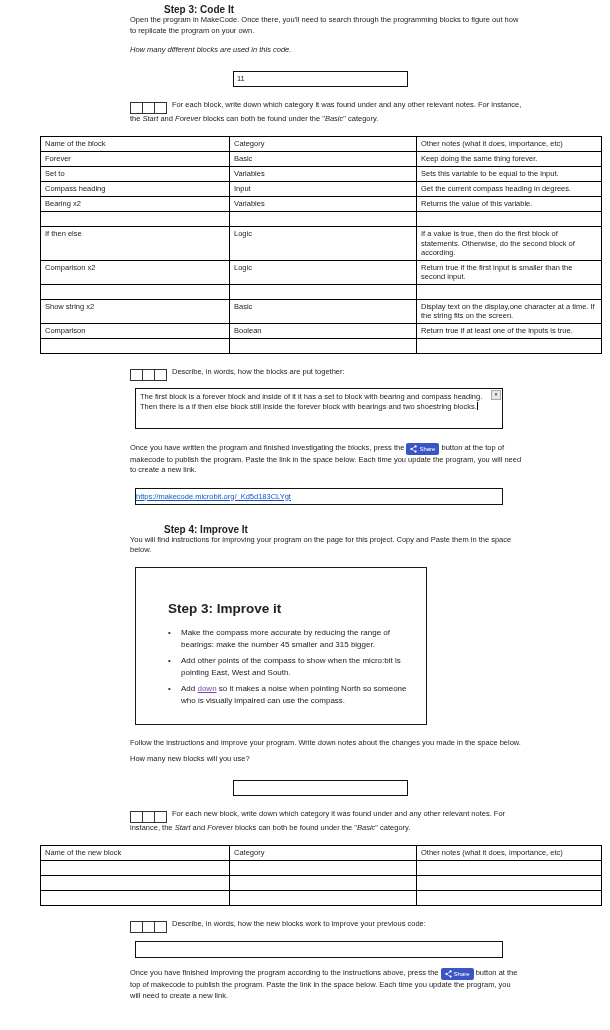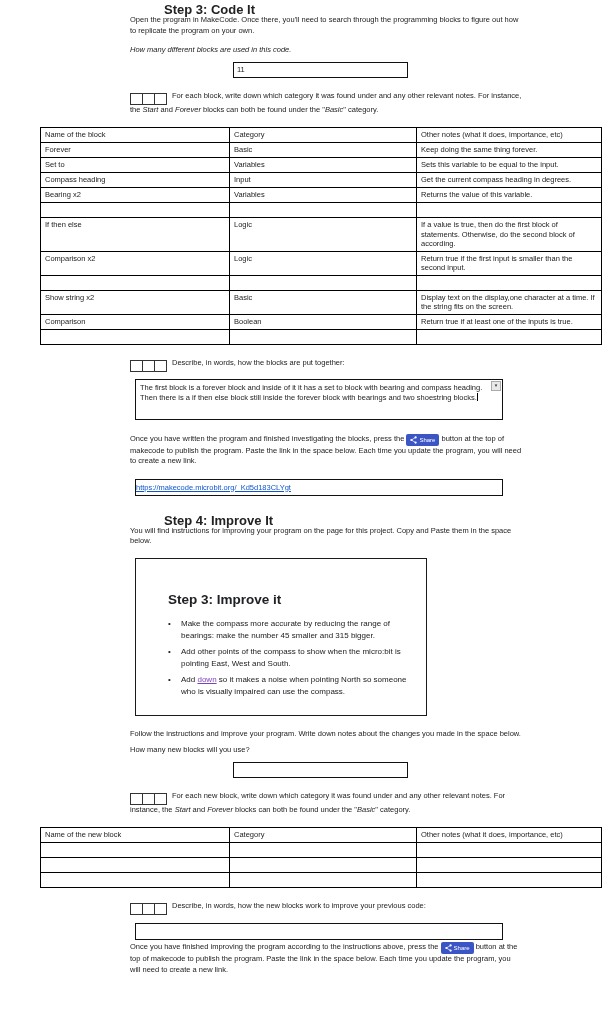--- a/index.html
+++ b/index.html
@@ -1,22 +1,22 @@
 <!DOCTYPE html>
 <html><head>
 <meta charset="utf-8">
 <style>
   html,body{margin:0;padding:0;background:#fff;}
   #page{position:relative;width:610px;height:1030px;background:#ffffff;overflow:hidden;
         font-family:"Liberation Sans","DejaVu Sans",sans-serif;color:#222;}
   .content{padding:5px 0 0 130px;width:392px;}
-  .h-bold{font-size:13px;font-weight:bold;line-height:10px;padding-left:34px;}
+  .h-bold{font-size:10px;font-weight:bold;line-height:10px;padding-left:34px;}
   p,.para{font-size:7.5px;line-height:10.5px;margin:0;}
   .q{margin-top:9px;font-style:italic;}
-  .answer-box{box-sizing:border-box;margin:6px 0 0 103px;width:175px;height:16px;
+  .answer-box{box-sizing:border-box;margin:15px 0 0 103px;width:175px;height:16px;
       border:1.5px solid #111;background:#fff;font-size:7.5px;line-height:13px;padding:0 3px;}
   .cbrow{margin-top:13px;}
   .cb-trio{display:inline-block;vertical-align:-2px;margin-right:6px;}
   .cb{display:inline-block;width:11px;height:10px;border:1px solid #333;background:#fff;
       vertical-align:top;margin-right:-1px;}
   .it{font-style:italic;}
   table.doc{border-collapse:collapse;margin:12px 0 0 -90px;width:552px;table-layout:fixed;}
   table.doc td,table.doc th{border:1px solid #000;font-size:7.5px;line-height:9.5px;font-weight:normal;
       text-align:left;vertical-align:top;padding:2px 4px;height:10px;word-wrap:break-word;}
   .c1{width:180px;} .c2{width:178px;} .c3{width:176px;}
@@ -31,21 +31,21 @@
   .linkbox{box-sizing:border-box;margin:12px 0 0 5px;width:368px;height:17px;border:1.5px solid #111;
       padding:2px 0;font-size:7.5px;line-height:11px;}
   a.doclink{color:#1155cc;text-decoration:underline;cursor:pointer;}
   .improve-box{box-sizing:border-box;margin:11px 0 0 5px;width:292px;height:158px;
       border:1.5px solid #1a1a1a;background:#fff;padding:33px 14px 0 32px;}
   .improve-h{font-size:13.5px;font-weight:bold;color:#202124;line-height:16px;margin:0 0 10px 0;}
   .bullet{display:flex;font-size:8px;line-height:12.5px;color:#202124;margin:0 0 3px 0;}
   .bullet .dot{width:13px;flex:0 0 13px;text-align:left;}
   a.sndlink{color:#7a45bb;text-decoration:underline;cursor:pointer;}
   .wide-input{box-sizing:border-box;margin:8px 0 0 5px;width:368px;height:17px;border:1.5px solid #111;background:#fff;}
-  .mt20{margin-top:20px;} .mt13{margin-top:13px;} .mt6{margin-top:6px;} .mt10{margin-top:2px;} .mt14{margin-top:14px;}
+  .mt20{margin-top:20px;} .mt13{margin-top:13px;} .mt6{margin-top:6px;} .mt10{margin-top:10px;} .mt14{margin-top:14px;}
 </style>
 </head>
 <body>
 
 <div id="page">
   <div class="content">
 
     <div class="h-bold">Step 3: Code It</div>
     <p>Open the program in MakeCode. Once there, you'll need to search through the programming blocks to figure out how to replicate the program on your own.</p>
 

